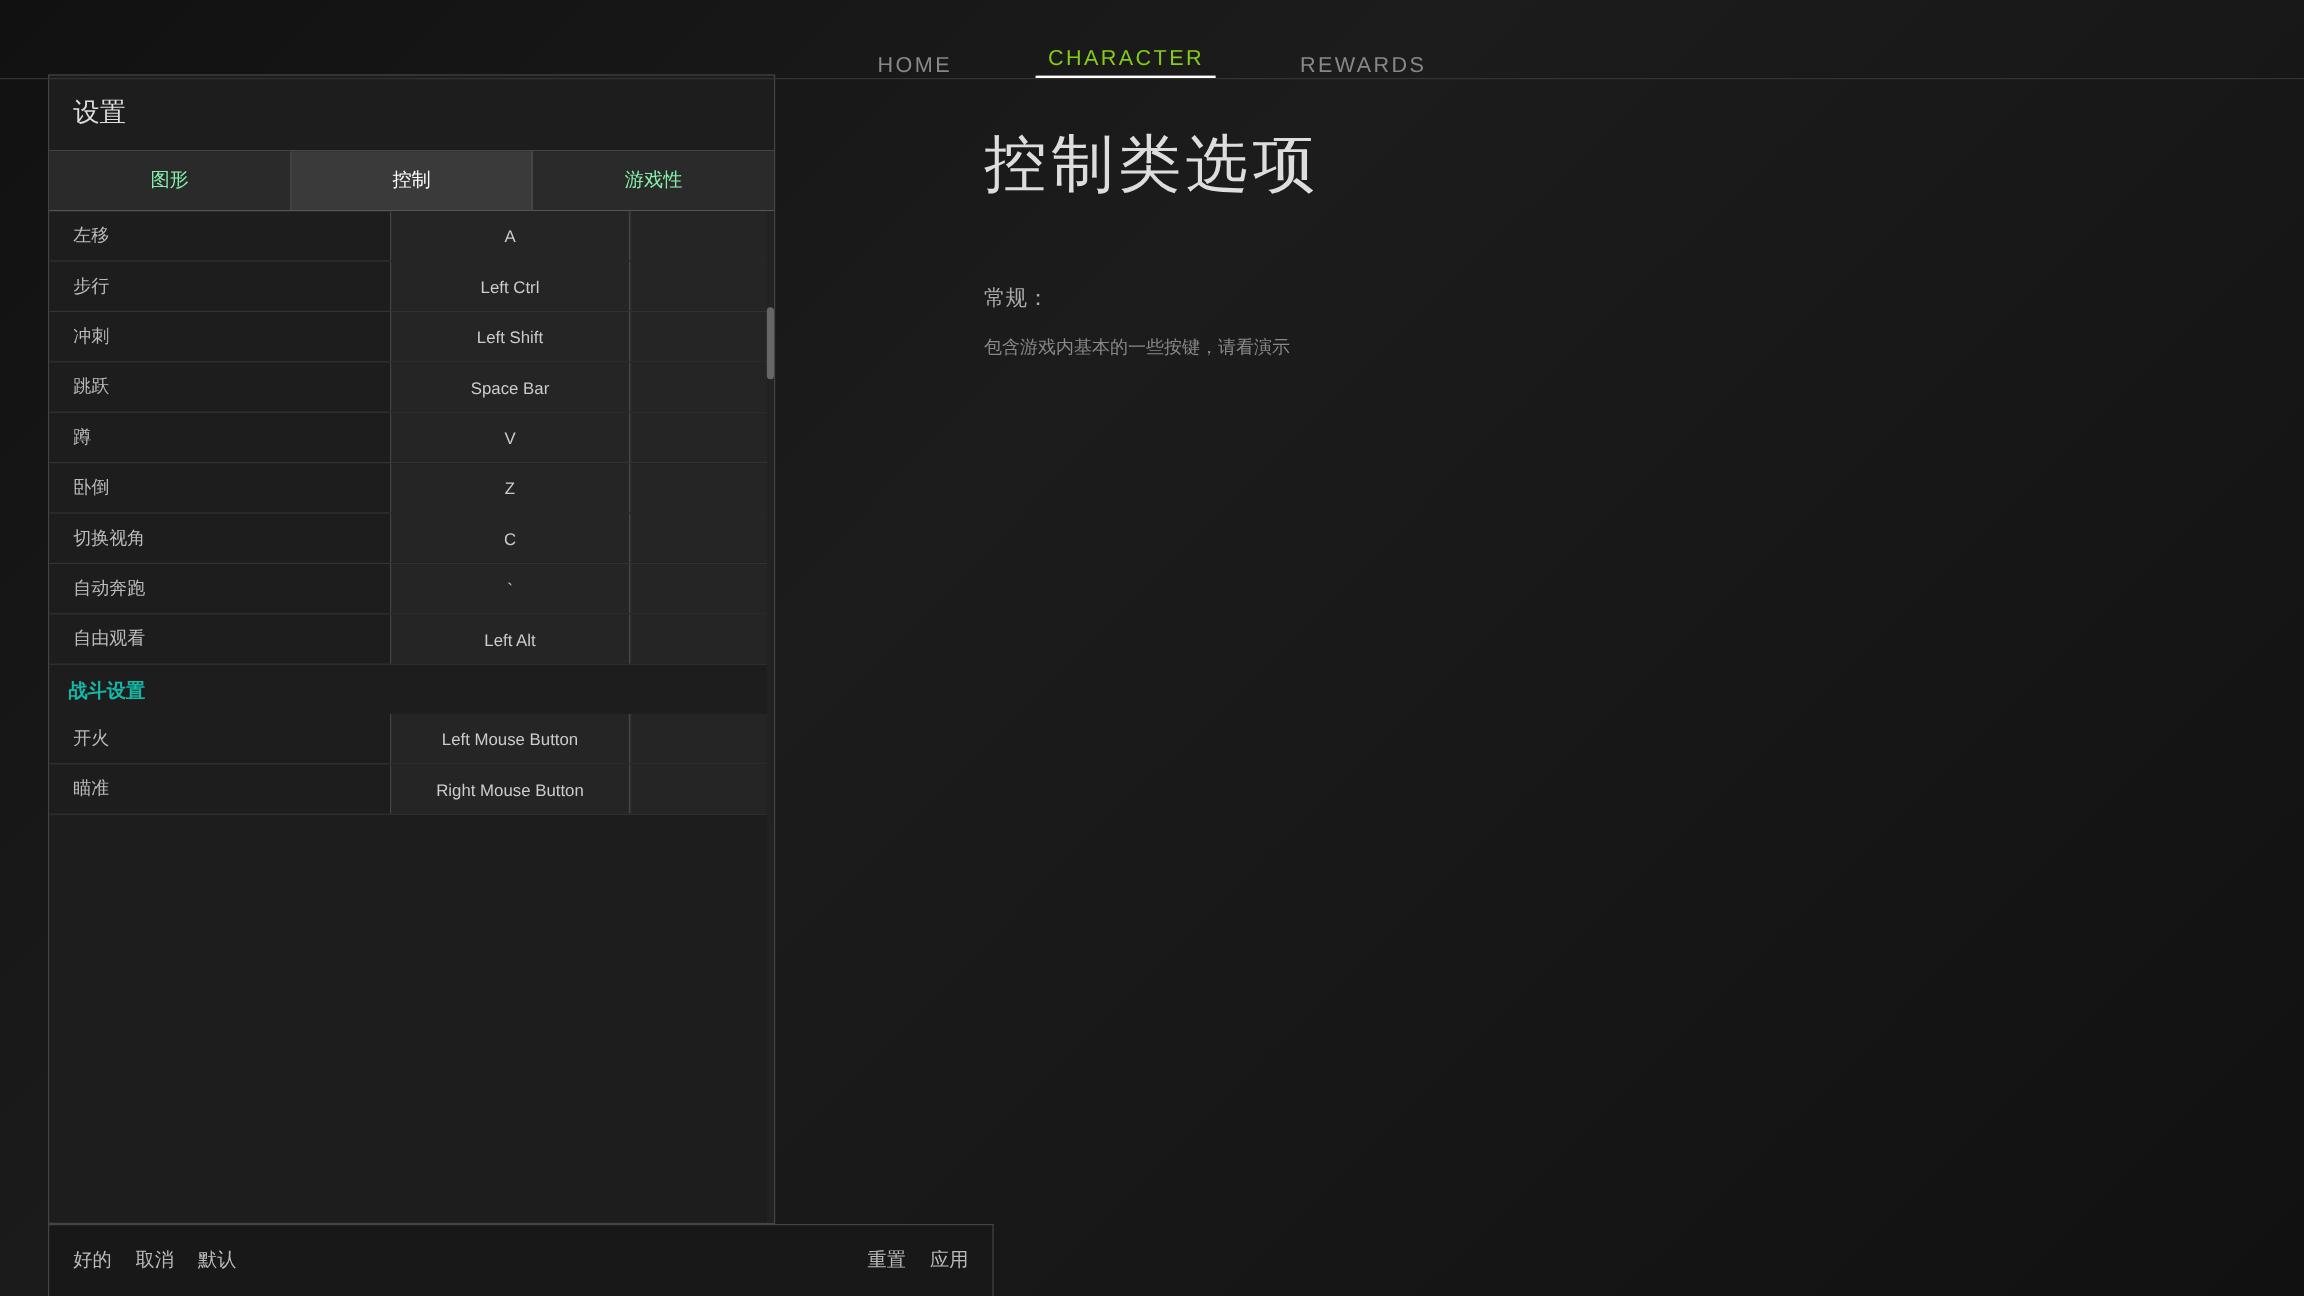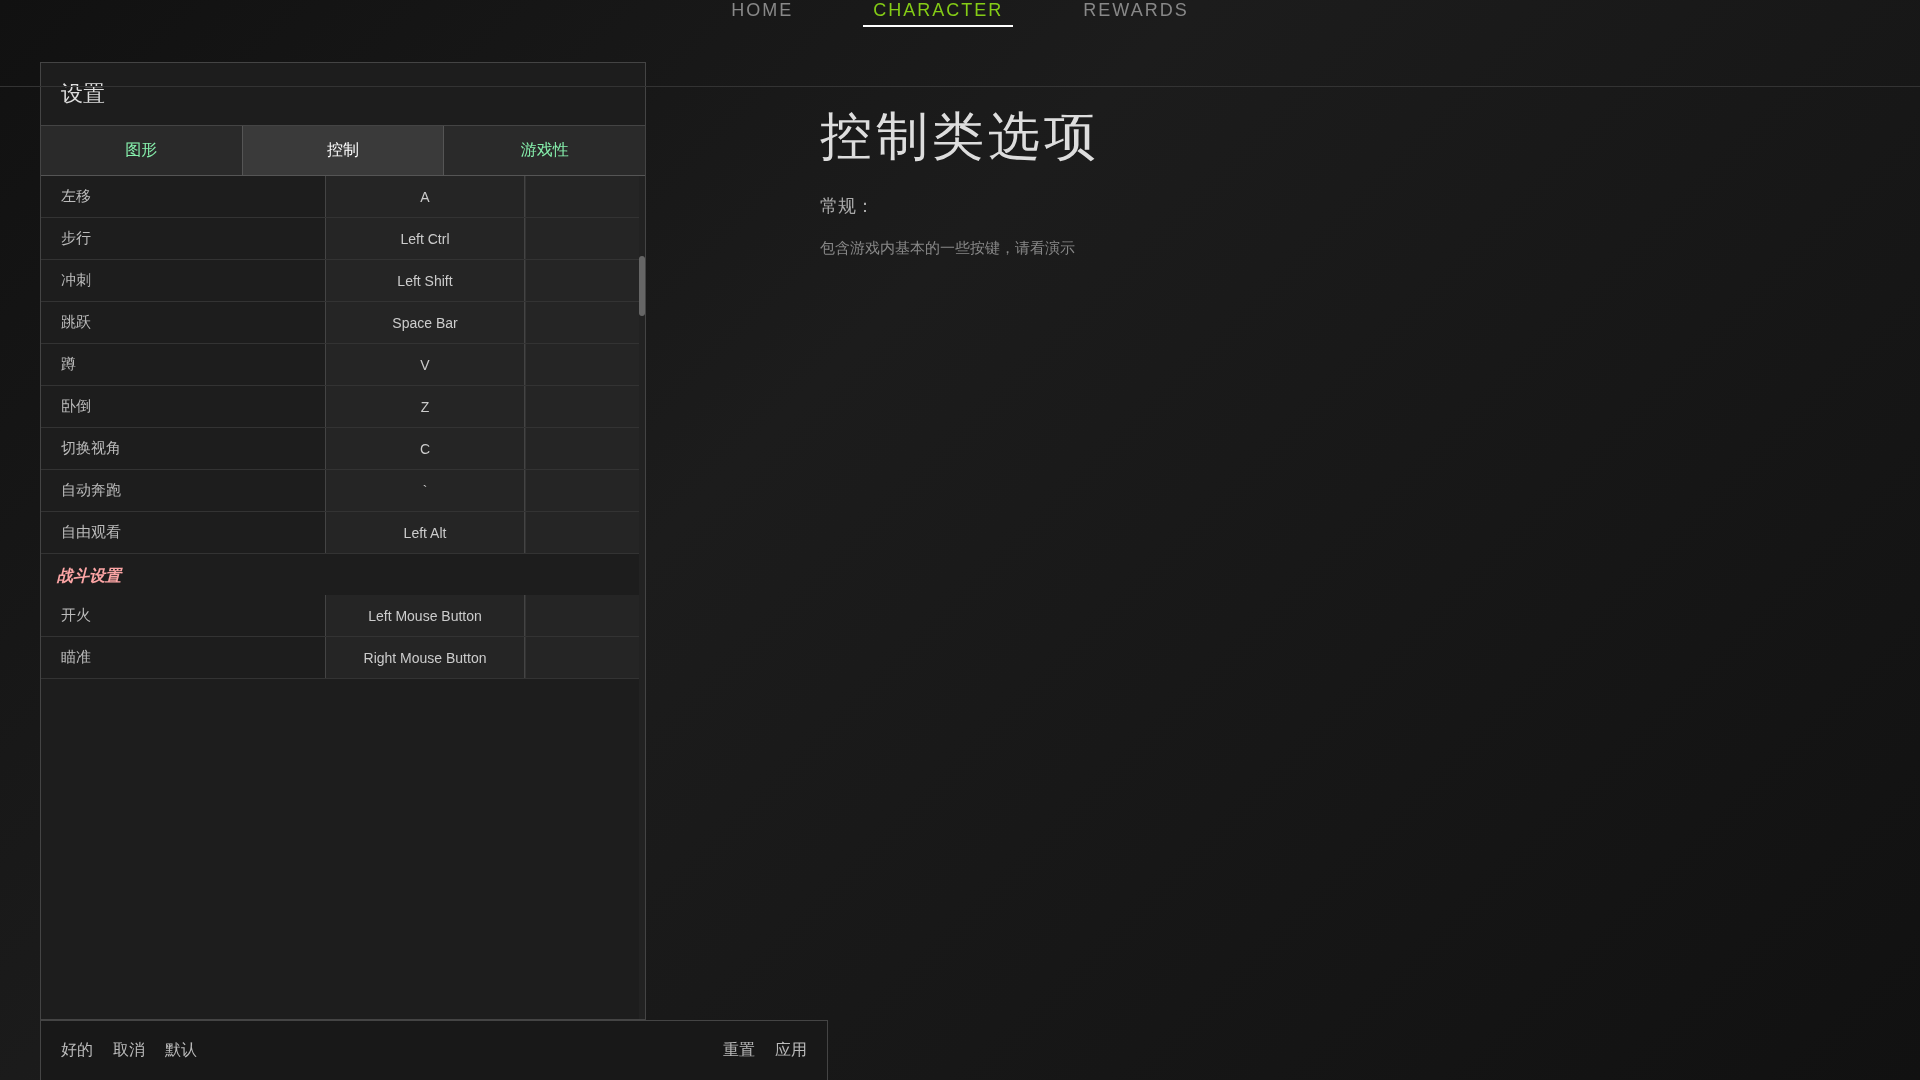--- a/index.html
+++ b/index.html
@@ -20,23 +20,23 @@
       background: linear-gradient(135deg, #111 0%, #1c1c1c 40%, #111 100%);
       z-index: 0;
     }
 
     
     .top-nav {
       position: absolute;
       top: 0;
       left: 0;
       right: 0;
-      height: 87px;
-      display: flex;
-      align-items: flex-start;
+      height: 66px;
+      display: flex;
+      align-items: flex-end;
       justify-content: center;
       gap: 60px;
       z-index: 10;
       border-bottom: 1px solid #333;
     }
     .nav-item {
       font-size: 18px;
       letter-spacing: 2px;
       color: #888;
       cursor: pointer;
@@ -98,23 +98,22 @@
       scrollbar-width: thin;
       scrollbar-color: #555 #222;
     }
     .keybind-list::-webkit-scrollbar { width: 6px; }
     .keybind-list::-webkit-scrollbar-track { background: #222; }
     .keybind-list::-webkit-scrollbar-thumb { background: #555; }
 
     .section-header {
       padding: 12px 16px 8px;
       font-size: 16px;
-      color: #fca5a5;
+      color: #14b8a6;
       font-weight: bold;
-      font-style: italic;
     }
 
     .keybind-row {
       display: flex;
       align-items: center;
       height: 42px;
       border-bottom: 1px solid #333;
     }
 
     .key-action {
@@ -185,21 +184,21 @@
       bottom: 0;
       z-index: 3;
       padding: 40px 60px;
     }
 
     .right-title {
       font-size: 52px;
       color: #ddd;
       font-weight: normal;
       letter-spacing: 4px;
-      margin-bottom: 22px;
+      margin-bottom: 64px;
     }
 
     .right-section-label {
       font-size: 18px;
       color: #aaa;
       margin-bottom: 16px;
     }
 
     .right-description {
       font-size: 15px;

